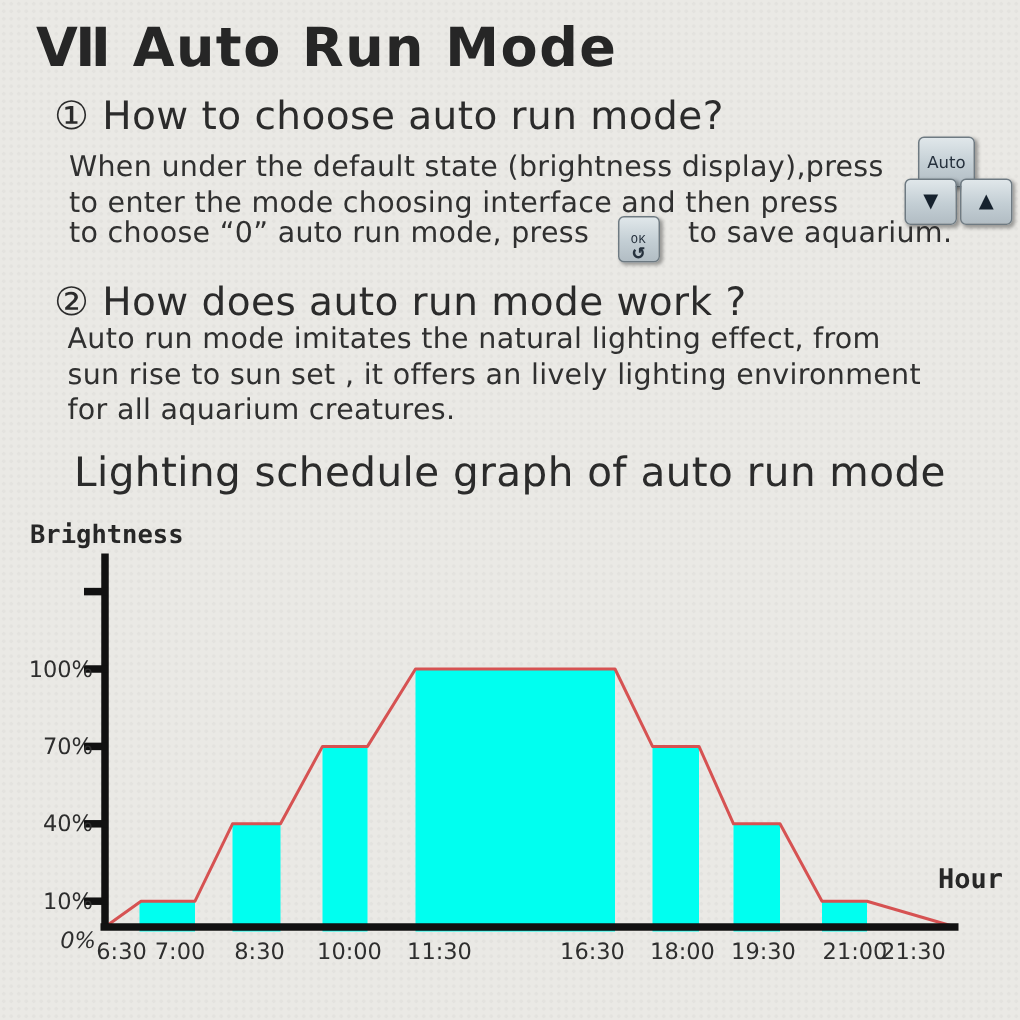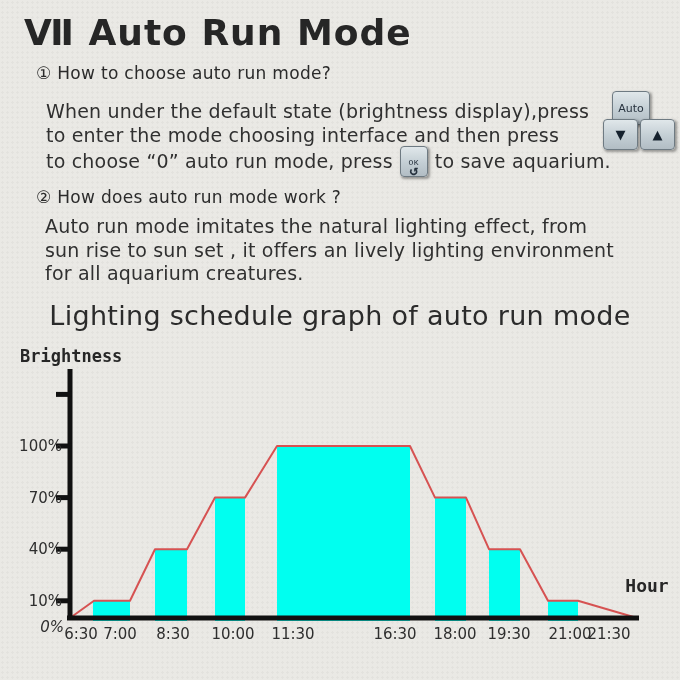--- a/index.html
+++ b/index.html
@@ -5,27 +5,27 @@
   html,body{margin:0;padding:0;}
   .page{
     position:relative;width:680px;height:680px;overflow:hidden;
     background-color:#eae9e5;
     background-image:radial-gradient(rgba(110,110,110,.055) 1px, transparent 1.3px);
     background-size:5px 5px;
     font-family:"DejaVu Sans",sans-serif;color:#2a2a2a;
   }
   .abs{position:absolute;white-space:nowrap;}
   .page-title{left:24px;top:12px;font-size:36px;font-weight:bold;letter-spacing:1px;color:#262626;}
-  .section-heading{font-size:17px;letter-spacing:.3px;color:#2b2b2b;}
+  .section-heading{font-size:26px;letter-spacing:.3px;color:#2b2b2b;}
   #s1-heading{left:36px;top:63px;}
   #s2-heading{left:36px;top:187px;}
   .body-line{font-size:19px;letter-spacing:.2px;color:#303030;}
   #line1{left:46px;top:100px;}
   #line2{left:46px;top:124px;}
-  #line3{left:46px;top:144px;display:flex;align-items:center;gap:7px;height:34px;}
+  #line3{left:46px;top:144px;display:flex;align-items:flex-start;gap:19px;height:34px;}
   #para2{left:45px;top:215px;}
   #para2 .body-line{display:block;position:static;line-height:23.5px;}
   .btn{
     display:flex;align-items:center;justify-content:center;
     background:linear-gradient(180deg,#e0e7ea 0%,#c3ced4 55%,#b2bdc4 100%);
     border:1px solid #6e7density80;border:1px solid #6e7a82;border-radius:4px;
     box-shadow:1.5px 1.5px 2.5px rgba(0,0,0,.35);
     color:#27323e;box-sizing:border-box;
   }
   #btn-mode{position:absolute;left:612px;top:91px;width:38px;height:34px;font-size:11px;}

